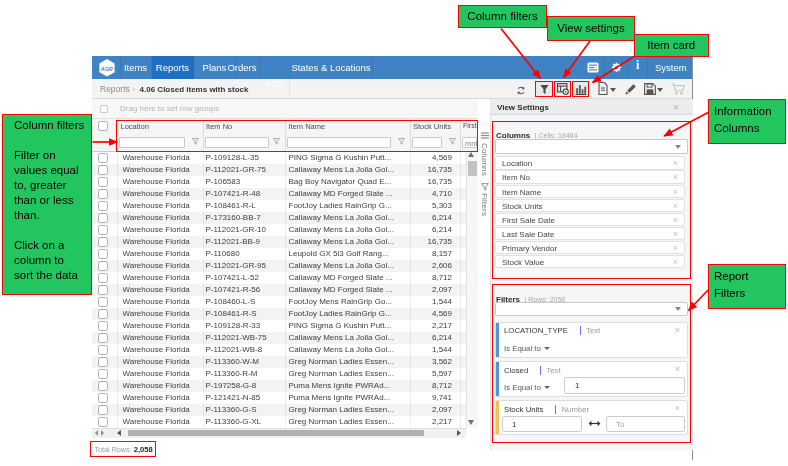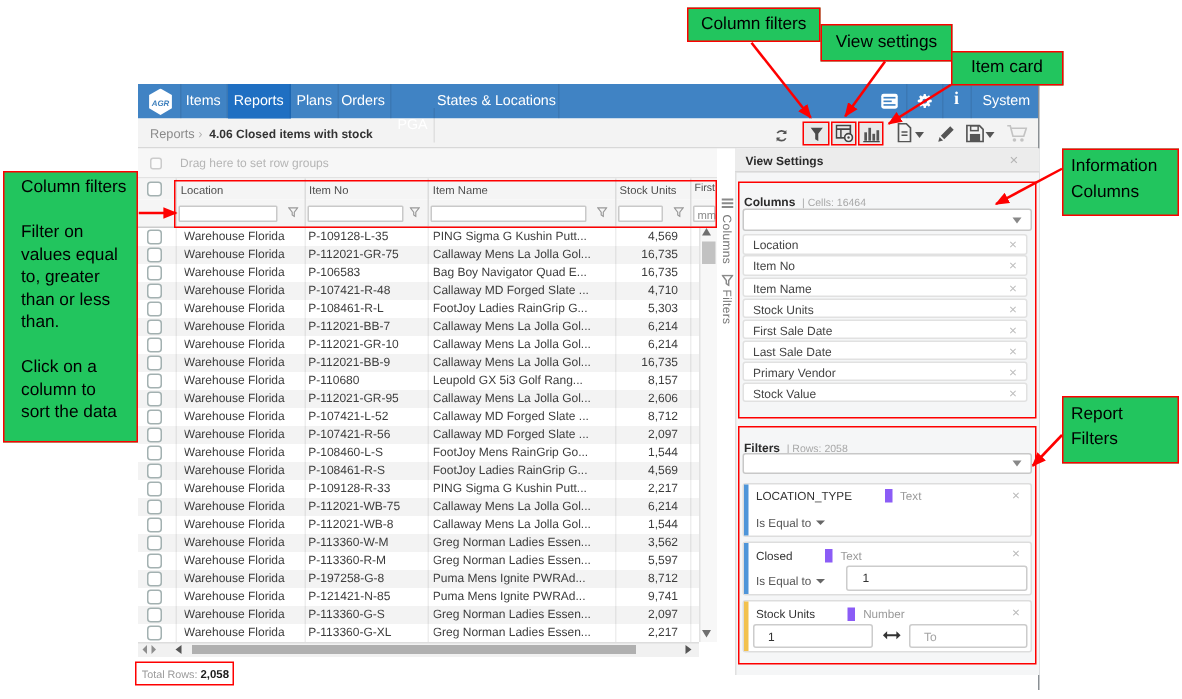--- a/index.html
+++ b/index.html
@@ -44,21 +44,21 @@
 #phead{position:absolute;left:490px;top:99px;width:203px;height:15.5px;border-bottom:1px solid #d8d8d8;background:#ececec}
 .sect{font-weight:bold;font-size:8px;color:#2b2b2b}
 .sub{font-size:7px;color:#a8a8a8;font-weight:normal}
 .dd{position:absolute;background:#fff;border:1px solid #c8c8c8;border-radius:2px}
 .caret{position:absolute;width:0;height:0;border-left:3.5px solid transparent;border-right:3.5px solid transparent;border-top:4px solid #888}
 .pitem{position:absolute;left:495px;width:190px;height:13.6px;background:#fff;border:1px solid #e1e1e1;border-radius:2px;font-size:8px;color:#444;line-height:13px;padding-left:6px}
 .px{position:absolute;right:6px;top:0;color:#c0c0c0;font-size:9px}
 .fcard{position:absolute;left:495px;width:193px;background:#fff;border:1px solid #ddd;border-radius:2px}
 .facc{position:absolute;left:0;top:0;width:3px;height:100%}
 .fname{position:absolute;left:8px;top:3.5px;font-size:7.8px;color:#333}
-.ftype{font-size:7.8px;color:#9a9a9a;border-left:5px solid #8b5cf6;padding-left:5px;margin-left:22px}
+.ftype{font-size:7.8px;color:#9a9a9a;border-left:1px solid #8b5cf6;padding-left:5px;margin-left:12px}
 .fx{position:absolute;right:7px;top:2px;color:#bbb;font-size:9px}
 .fop{position:absolute;left:8px;top:21px;font-size:7.8px;color:#555}
 .fi{position:absolute;background:#fff;border:1px solid #ccc;border-radius:2px;font-size:8px;color:#333}
 
 .ann{position:absolute;border:1.7px solid #fe0000;background:#22c55e;color:#000;font-size:11.5px}
 .annr{position:absolute;border:1.6px solid #fe0000;background:transparent}
 #svg{position:absolute;left:0;top:0;width:788px;height:466px;pointer-events:none}
 </style></head><body>
 
 <div id="app">
@@ -66,21 +66,21 @@
   <div id="crumb"></div>
 </div>
 
 <svg class="abs" style="left:99px;top:58.5px" width="16" height="18" viewBox="0 0 16 18">
  <polygon points="8,0 15.6,4.4 15.6,13.2 8,17.6 0.4,13.2 0.4,4.4" fill="#fff"></polygon>
  <text x="8" y="11.5" font-size="5.3" font-weight="bold" font-style="italic" fill="#3f80bd" text-anchor="middle" font-family="Liberation Sans,sans-serif">AGR</text>
 </svg>
 <div class="nsep" style="left:120px;top:56px"></div>
 <div class="tab" style="left:120px;top:56px;width:32px">Items</div>
 <div class="tab sel" style="left:152px;top:56px;width:42px">Reports</div>
-<div class="tab" style="left:194px;top:56px;width:32px">Plans</div>
+<div class="tab" style="left:194px;top:56px;width:42px">Plans</div>
 <div class="tab" style="left:224px;top:56px;width:37px">Orders</div>
 <div class="tab" style="left:261px;top:72px;width:29px">PGA</div>
 <div class="tab" style="left:290px;top:56px;width:83px">States &amp; Locations</div>
 
 <svg class="abs" style="left:587px;top:62px" width="12" height="11" viewBox="0 0 12 11">
  <rect x="0.5" y="0.5" width="11" height="10" rx="1.6" fill="#fff"></rect>
  <rect x="2" y="2.6" width="8" height="1.1" fill="#4083c4"></rect>
  <rect x="2" y="5" width="5.5" height="1.1" fill="#4083c4"></rect>
  <rect x="2" y="7.4" width="8" height="1.1" fill="#4083c4"></rect>
 </svg>
@@ -220,21 +220,21 @@
     <div class="c c1">Warehouse Florida</div>
     <div class="c c2">P-108461-R-L</div>
     <div class="c c3">FootJoy Ladies RainGrip G...</div>
     <div class="c c4">5,303</div>
   </div>
 <div class="row r-alt" style="top:211.5px">
     <div class="cb">
       <span class="ck"></span>
     </div>
     <div class="c c1">Warehouse Florida</div>
-    <div class="c c2">P-112021-BB-7</div>
+    <div class="c c2">P-173160-BB-7</div>
     <div class="c c3">Callaway Mens La Jolla Gol...</div>
     <div class="c c4">6,214</div>
   </div>
 <div class="row" style="top:223.5px">
     <div class="cb">
       <span class="ck"></span>
     </div>
     <div class="c c1">Warehouse Florida</div>
     <div class="c c2">P-112021-GR-10</div>
     <div class="c c3">Callaway Mens La Jolla Gol...</div>

